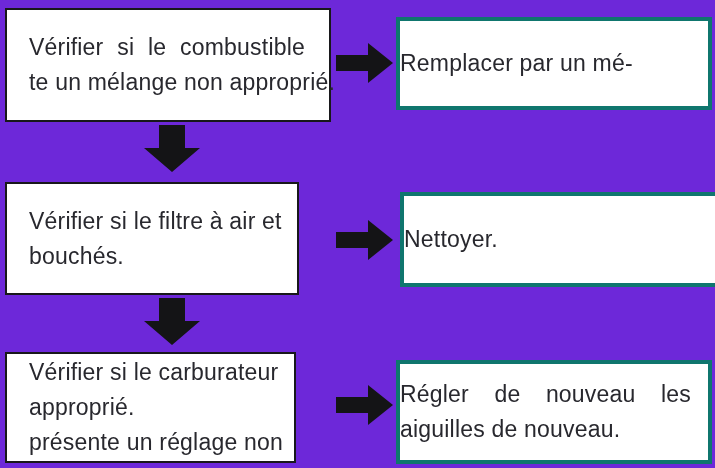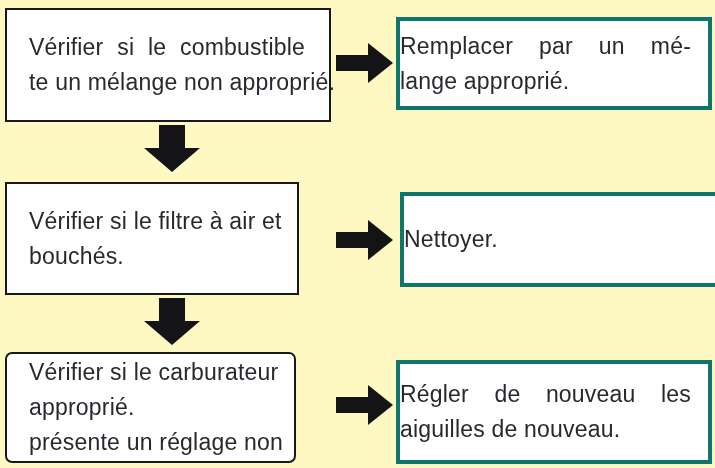--- a/index.html
+++ b/index.html
@@ -4,21 +4,21 @@
 <style>
   html, body {
     margin: 0;
     padding: 0;
     background: #ffffff;
   }
   .canvas {
     position: relative;
     width: 715px;
     height: 468px;
-    background: #fef9c3;
+    background: #6d28d9;
     font-family: "Liberation Sans", "DejaVu Sans", sans-serif;
     overflow: hidden;
   }
   .box {
     position: absolute;
     background: #ffffff;
     box-sizing: border-box;
     display: flex;
     flex-direction: column;
     justify-content: center;
@@ -47,21 +47,21 @@
     position: absolute;
     display: block;
   }
   .arrow path { fill: #141416; }
   .arrow-right { width: 57px; height: 40px; }
   .arrow-down  { width: 56px; height: 47px; }
 
   
   .pos-c1 { left: 5px;   top: 8px;   width: 326px; height: 114px; }
   .pos-c2 { left: 5px;   top: 182px; width: 294px; height: 113px; }
-  .pos-c3 { left: 5px;   top: 352px; width: 291px; height: 111px; border-radius: 7px; }
+  .pos-c3 { left: 5px;   top: 352px; width: 291px; height: 111px; }
   .pos-a1 { left: 396px; top: 17px;  width: 316px; height: 93px; }
   .pos-a2 { left: 400px; top: 192px; width: 368px; height: 95px; }
   .pos-a3 { left: 396px; top: 360px; width: 316px; height: 104px; }
   .pos-r1 { left: 336px; top: 43px; }
   .pos-r2 { left: 336px; top: 220px; }
   .pos-r3 { left: 336px; top: 385px; }
   .pos-d1 { left: 144px; top: 125px; }
   .pos-d2 { left: 144px; top: 298px; }
 </style>
 </head>
@@ -74,21 +74,20 @@
         <div class="box-line">Vérifier si le combustible</div>
         <div class="box-line">te un mélange non approprié.</div>
       </div>
   </div>
   <svg class="arrow arrow-right pos-r1" viewBox="0 0 57 40">
     <path d="M0,12 L32,12 L32,0 L57,20 L32,40 L32,28 L0,28 Z"></path>
   </svg>
   <div class="box box-thick pos-a1">
     <div class="box-text">
         <div class="box-line">Remplacer par un mé-</div>
-        <div class="box-line">lange approprié.</div>
       </div>
   </div>
 
   <svg class="arrow arrow-down pos-d1" viewBox="0 0 56 47">
     <path d="M15,0 L41,0 L41,23 L56,23 L28,47 L0,23 L15,23 Z"></path>
   </svg>
 
   <div class="box box-thin pos-c2">
     <div class="box-text">
         <div class="box-line">Vérifier si le filtre à air et</div>

